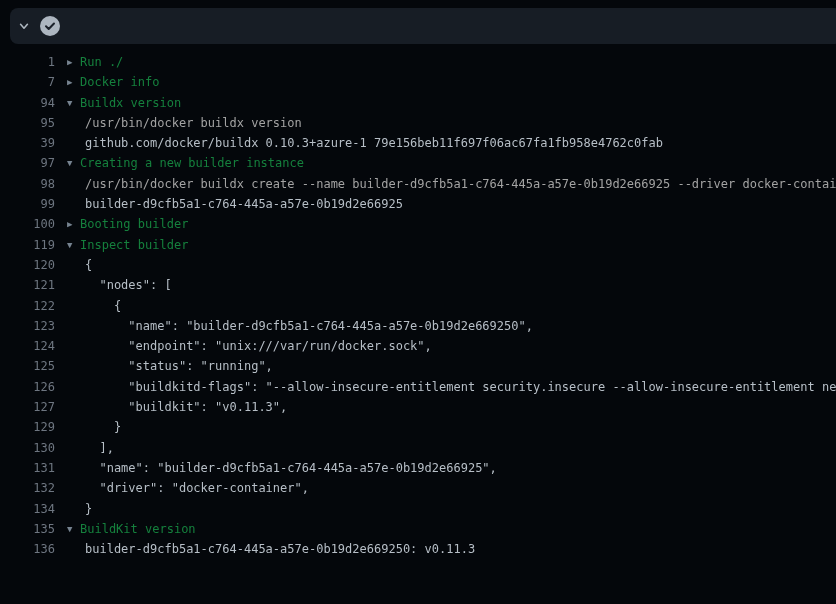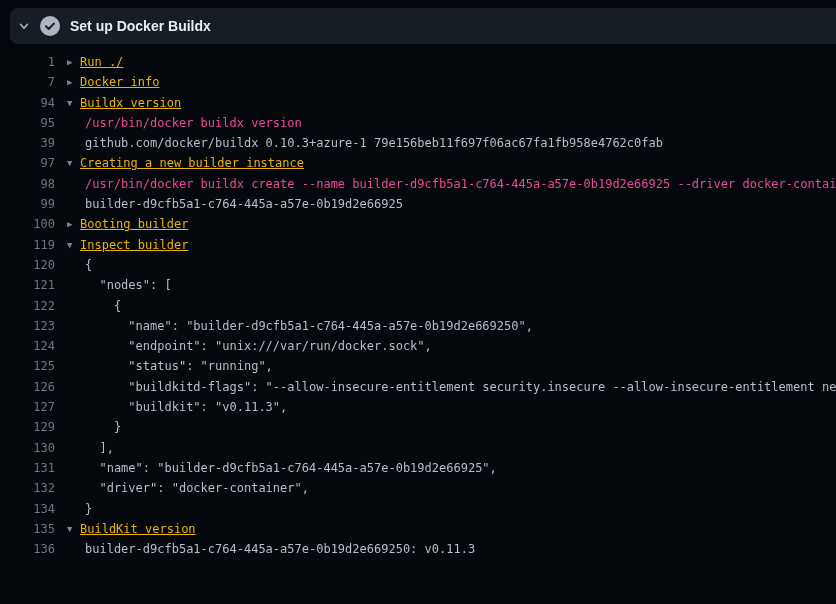--- a/index.html
+++ b/index.html
@@ -31,41 +31,40 @@
   }
   .num{
     width:55px;flex:none;text-align:right;color:#6e7681;
     cursor:pointer;
   }
   .arrow{
     width:13px;flex:none;margin-left:12px;
     font-size:9px;line-height:20.3px;color:#768390;
   }
   .text{flex:none;}
-  .group_collapsed .text,.group_expanded .text{color:#eab308;text-decoration:underline;}
+  .group_collapsed .text,.group_expanded .text{color:#15803d;}
   .group_collapsed,.group_expanded{cursor:pointer;}
-  .command .text{color:#ec4899;margin-left:30px;}
+  .command .text{color:#a3a3a3;margin-left:30px;}
   .output .text{color:#b7bfc7;margin-left:30px;}
 </style>
 </head>
 <body>
 
 <div class="step-header">
   <span class="chev">
     <svg width="14" height="14" viewBox="0 0 14 14">
       <polyline points="3,5 7,9.5 11,5" fill="none" stroke="#afb8c1" stroke-width="1.8" stroke-linecap="round" stroke-linejoin="round"></polyline>
     </svg>
   </span>
   <span class="status">
     <svg width="20" height="20" viewBox="0 0 20 20">
       <circle cx="10" cy="10" r="10" fill="#adb6c0"></circle>
       <path d="M6 10.3 L8.7 13 L14 7.5" fill="none" stroke="#1b212a" stroke-width="2" stroke-linecap="round" stroke-linejoin="round"></path>
     </svg>
   </span>
-  <span class="step-title">Set up Docker Buildx</span>
 </div>
 
 <div class="log">
     <div class="row group_collapsed"><span class="num">1</span><span class="arrow">▶</span><span class="text">Run ./</span></div>
     <div class="row group_collapsed"><span class="num">7</span><span class="arrow">▶</span><span class="text">Docker info</span></div>
     <div class="row group_expanded"><span class="num">94</span><span class="arrow">▼</span><span class="text">Buildx version</span></div>
     <div class="row command"><span class="num">95</span><span class="text">/usr/bin/docker buildx version</span></div>
     <div class="row output"><span class="num">39</span><span class="text">github.com/docker/buildx 0.10.3+azure-1 79e156beb11f697f06ac67fa1fb958e4762c0fab</span></div>
     <div class="row group_expanded"><span class="num">97</span><span class="arrow">▼</span><span class="text">Creating a new builder instance</span></div>
     <div class="row command"><span class="num">98</span><span class="text">/usr/bin/docker buildx create --name builder-d9cfb5a1-c764-445a-a57e-0b19d2e66925 --driver docker-container</span></div>

